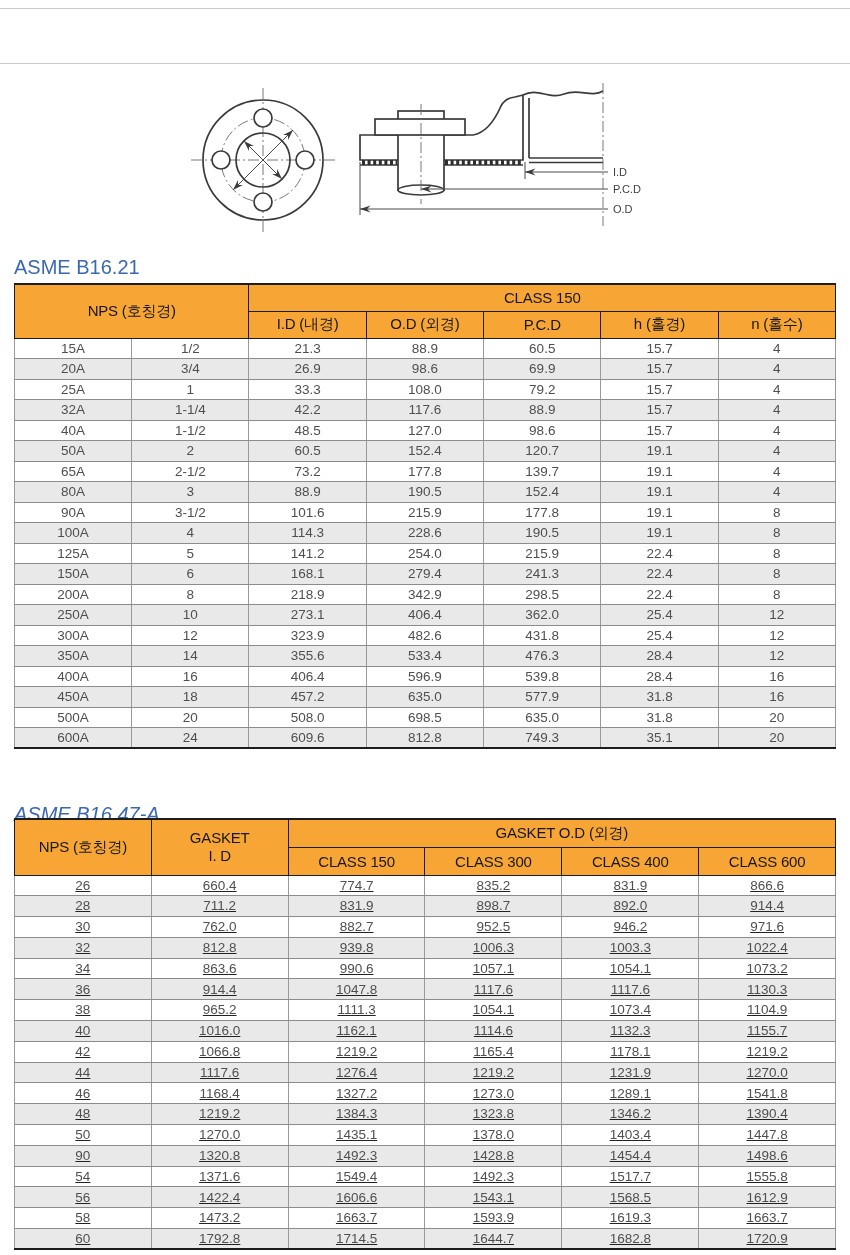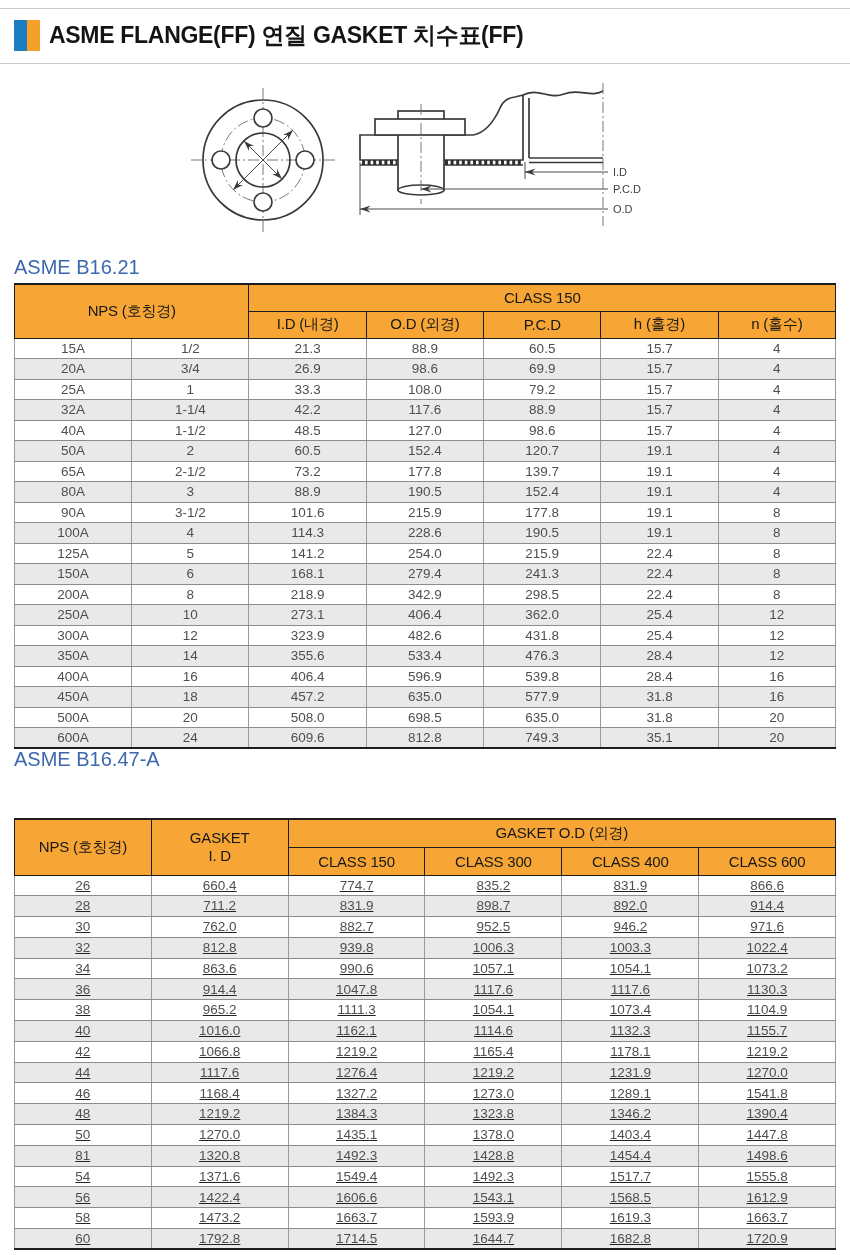--- a/index.html
+++ b/index.html
@@ -11,21 +11,21 @@
   .rule-top{top:8px;}
   .rule-under-title{top:63px;}
   .title-row{position:absolute;left:14px;top:20px;display:flex;align-items:center;gap:9px;}
   .marker{display:inline-flex;width:26px;height:31px;}
   .marker .m-blue{width:13px;height:31px;background:#1c7ec2;}
   .marker .m-orange{width:13px;height:31px;background:#f5a02b;}
   h1.page-title{margin:0;font-size:23px;font-weight:700;color:#141414;letter-spacing:-0.3px;}
   .diagram{position:absolute;left:163px;top:78px;width:520px;height:172px;}
   .sec{position:absolute;left:14px;margin:0;font-size:20px;font-weight:500;color:#3b68af;letter-spacing:0;}
   .sec1{top:256px;}
-  .sec2{top:748px;}
+  .sec2{top:803px;font-style:italic;}
   table.t{
     position:absolute;left:14px;width:822px;border-collapse:collapse;table-layout:fixed;
     border-left:1px solid #6f6f6f;border-right:1px solid #6f6f6f;
     border-top:2px solid #1d1d1d;border-bottom:2px solid #1d1d1d;
   }
   .t1{top:283px;}
   .t2{top:818px;}
   table.t th{
     background:#f7a636;border:1px solid #1d1d1d;
     font-size:15px;font-weight:400;color:#171717;text-align:center;padding:0;
@@ -50,27 +50,20 @@
   .gask{stroke:#2e2e2e;stroke-width:5;fill:none;stroke-dasharray:3 2.6;}
   .dlabel{fill:#3f3f3f;font-size:11px;font-family:"Liberation Sans",sans-serif;}
 </style>
 </head>
 <body>
 
 <div class="page">
 
   <div class="rule rule-top"></div>
 
-  <div class="title-row">
-    <span class="marker">
-      <span class="m-blue"></span>
-      <span class="m-orange"></span>
-    </span>
-    <h1 class="page-title">ASME FLANGE(FF) 연질 GASKET 치수표(FF)</h1>
-  </div>
 
   <div class="rule rule-under-title"></div>
 
   <div class="diagram">
     <svg width="520" height="172" viewBox="0 0 520 172">
       <defs>
         <marker id="arw" markerWidth="11" markerHeight="9" refX="10.5" refY="4.5" orient="auto-start-reverse" markerUnits="userSpaceOnUse">
           <path d="M10.5,4.5 L0,1 L3.5,4.5 L0,8 Z" fill="#3a3a3a"></path>
         </marker>
       </defs>
@@ -449,21 +442,21 @@
         </tr>
         <tr>
           <td>50</td>
           <td>1270.0</td>
           <td>1435.1</td>
           <td>1378.0</td>
           <td>1403.4</td>
           <td>1447.8</td>
         </tr>
         <tr>
-          <td>81</td>
+          <td>90</td>
           <td>1320.8</td>
           <td>1492.3</td>
           <td>1428.8</td>
           <td>1454.4</td>
           <td>1498.6</td>
         </tr>
         <tr>
           <td>54</td>
           <td>1371.6</td>
           <td>1549.4</td>

